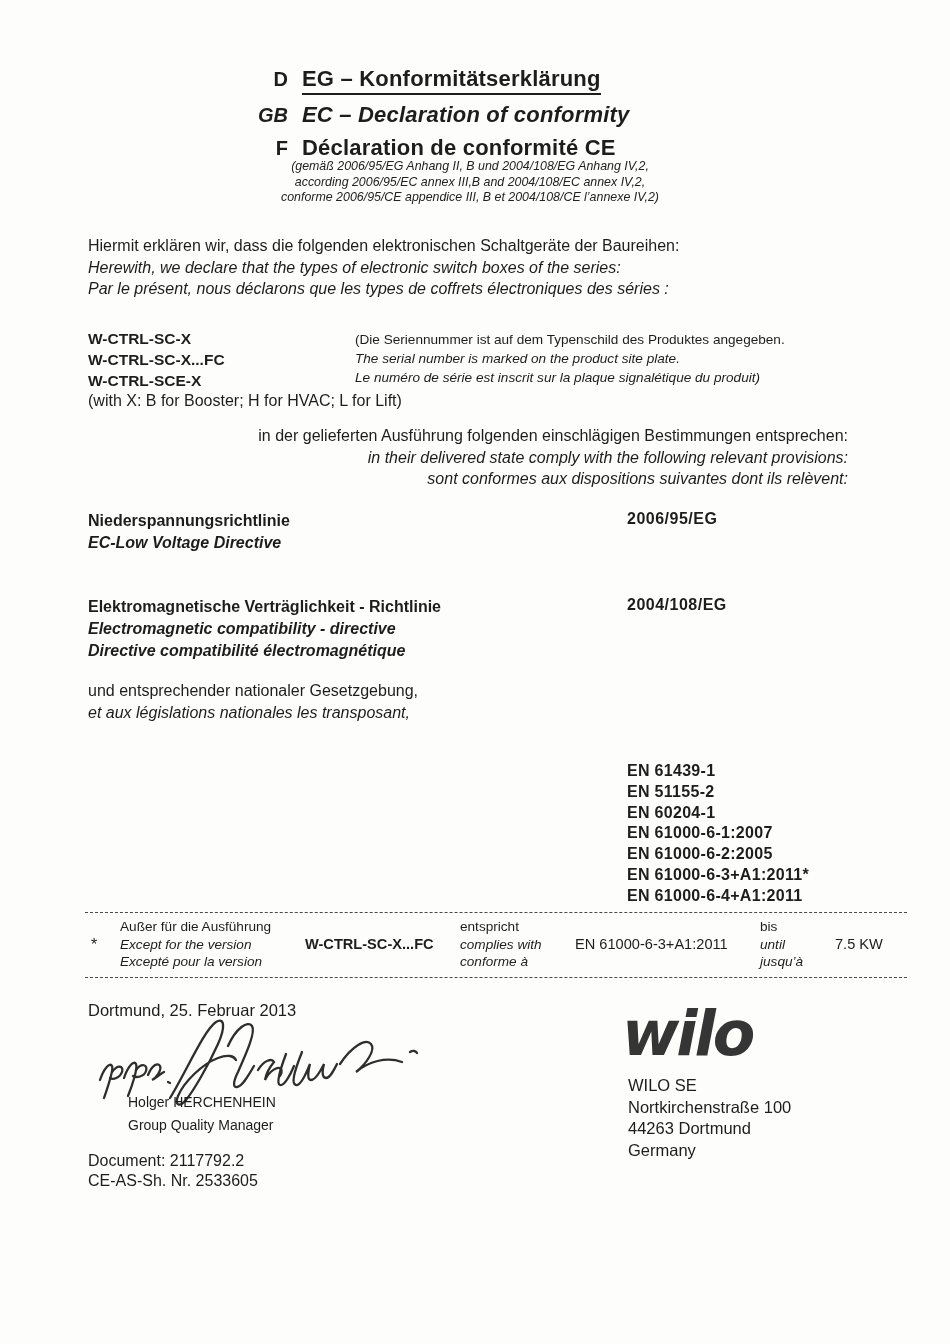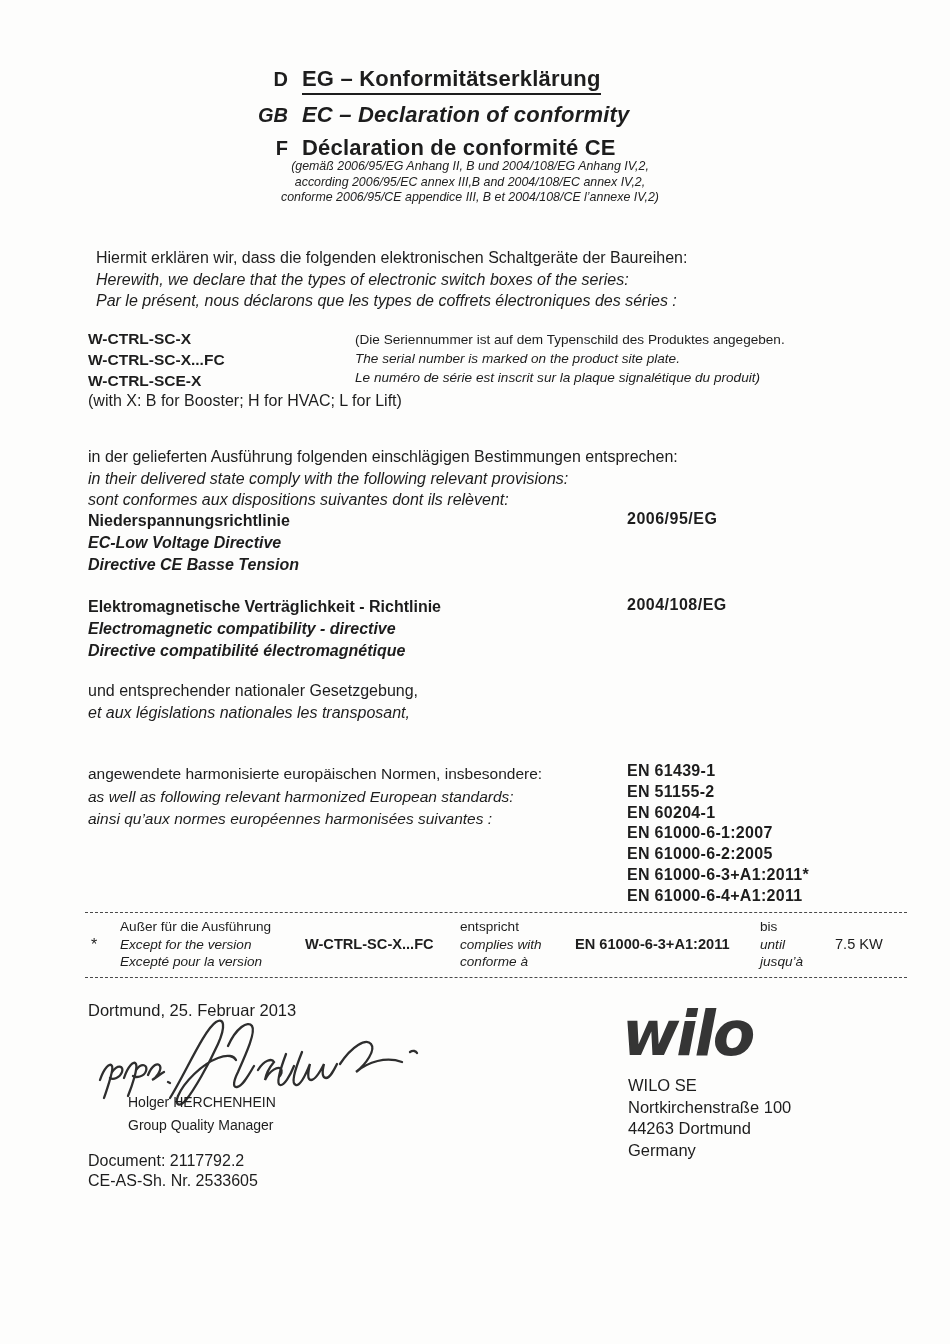--- a/index.html
+++ b/index.html
@@ -19,47 +19,47 @@
   .hdr-lang{width:58px;text-align:right;padding-right:14px;font-weight:bold;font-size:20px;}
   .hdr-lang.it{font-style:italic;}
   .hdr-title{font-weight:bold;font-size:22px;letter-spacing:.2px;}
   .hdr-title.underline{border-bottom:2.5px solid #1d1d1d;padding-bottom:1px;}
   .hdr-title.it{font-style:italic;}
   .legal{left:220px;top:159px;width:500px;text-align:center;
          font-size:12.4px;line-height:15.6px;font-style:italic;color:#222;}
   
   .para{font-size:16px;line-height:21.6px;}
   .para .it{font-style:italic;}
-  .intro{left:88px;top:247px;width:760px;margin-left:8px;}
+  .intro{left:88px;top:235px;width:760px;}
   .models{left:88px;top:328px;width:250px;font-weight:bold;font-size:15.5px;line-height:21px;}
   .serialnote{left:355px;top:330px;width:500px;font-size:13.6px;line-height:19px;}
   .serialnote .it{font-style:italic;}
   .variant{left:88px;top:392px;width:600px;font-size:16px;}
-  .provisions{left:88px;top:446px;width:760px;}
+  .provisions{left:88px;top:425px;width:760px;text-align:right;}
   .directive{width:540px;font-size:16px;line-height:22px;font-weight:bold;}
   .directive .it{font-style:italic;}
   .dir1{left:88px;top:510px;}
   .dir2{left:88px;top:596px;}
   .dirnum{font-weight:bold;font-size:16px;letter-spacing:.5px;}
   .num1{left:627px;top:510px;}
   .num2{left:627px;top:596px;}
   .legislation{left:88px;top:680px;width:600px;}
   .std-intro{left:88px;top:763px;width:540px;font-size:15.5px;line-height:22.6px;}
   .std-intro .it{font-style:italic;}
   .std-list{left:627px;top:761px;width:260px;font-weight:bold;font-size:16px;line-height:20.8px;letter-spacing:.3px;}
   
   .exc{left:85px;top:912px;width:822px;
        border-top:1.5px dashed #4a4a4a;border-bottom:1.5px dashed #4a4a4a;
        display:flex;align-items:center;padding:5px 0 6px 0;box-sizing:border-box;}
   .exc .cell{font-size:13.6px;line-height:17.6px;}
   .exc .marker{width:35px;padding-left:6px;box-sizing:border-box;font-size:16px;}
   .exc .labels{width:185px;}
   .exc .model{width:155px;font-weight:bold;font-size:14.6px;}
   .exc .relation{width:115px;}
-  .exc .standard{width:185px;font-weight:bold;font-size:14.6px;}
+  .exc .standard{width:185px;font-weight:normal;font-size:14.6px;}
   .exc .limit{width:75px;}
   .exc .value{width:70px;font-weight:normal;font-size:14.6px;}
   .exc .it{font-style:italic;}
   
   .date{left:88px;top:1001px;font-size:16.5px;}
   .sig{left:86px;top:1012px;}
   .signame{left:128px;top:1091px;font-size:14px;line-height:23px;}
   .logo{left:622px;top:997px;font-size:62px;font-weight:bold;font-style:italic;
         letter-spacing:-3px;color:#353535;font-family:"DejaVu Sans","Liberation Sans",sans-serif;}
   .address{left:628px;top:1075px;font-size:16.5px;line-height:21.5px;}
@@ -111,41 +111,35 @@
 
   <div class="abs para provisions">
     <div>in der gelieferten Ausführung folgenden einschlägigen Bestimmungen entsprechen:</div>
     <div class="it">in their delivered state comply with the following relevant provisions:</div>
     <div class="it">sont conformes aux dispositions suivantes dont ils relèvent:</div>
   </div>
 
   <div class="abs directive dir1">
     <div>Niederspannungsrichtlinie</div>
     <div class="it">EC-Low Voltage Directive</div>
-    <div class="it">Directive CE Basse Tension</div>
   </div>
   <div class="abs dirnum num1">2006/95/EG</div>
 
   <div class="abs directive dir2">
     <div>Elektromagnetische Verträglichkeit - Richtlinie</div>
     <div class="it">Electromagnetic compatibility - directive</div>
     <div class="it">Directive compatibilité électromagnétique</div>
   </div>
   <div class="abs dirnum num2">2004/108/EG</div>
 
   <div class="abs para legislation">
     <div>und entsprechender nationaler Gesetzgebung,</div>
     <div class="it">et aux législations nationales les transposant,</div>
   </div>
 
-  <div class="abs std-intro">
-    <div>angewendete harmonisierte europäischen Normen, insbesondere:</div>
-    <div class="it">as well as following relevant harmonized European standards:</div>
-    <div class="it">ainsi qu’aux normes européennes harmonisées suivantes :</div>
-  </div>
   <div class="abs std-list">
     <div>EN 61439-1</div>
     <div>EN 51155-2</div>
     <div>EN 60204-1</div>
     <div>EN 61000-6-1:2007</div>
     <div>EN 61000-6-2:2005</div>
     <div>EN 61000-6-3+A1:2011*</div>
     <div>EN 61000-6-4+A1:2011</div>
   </div>
 

